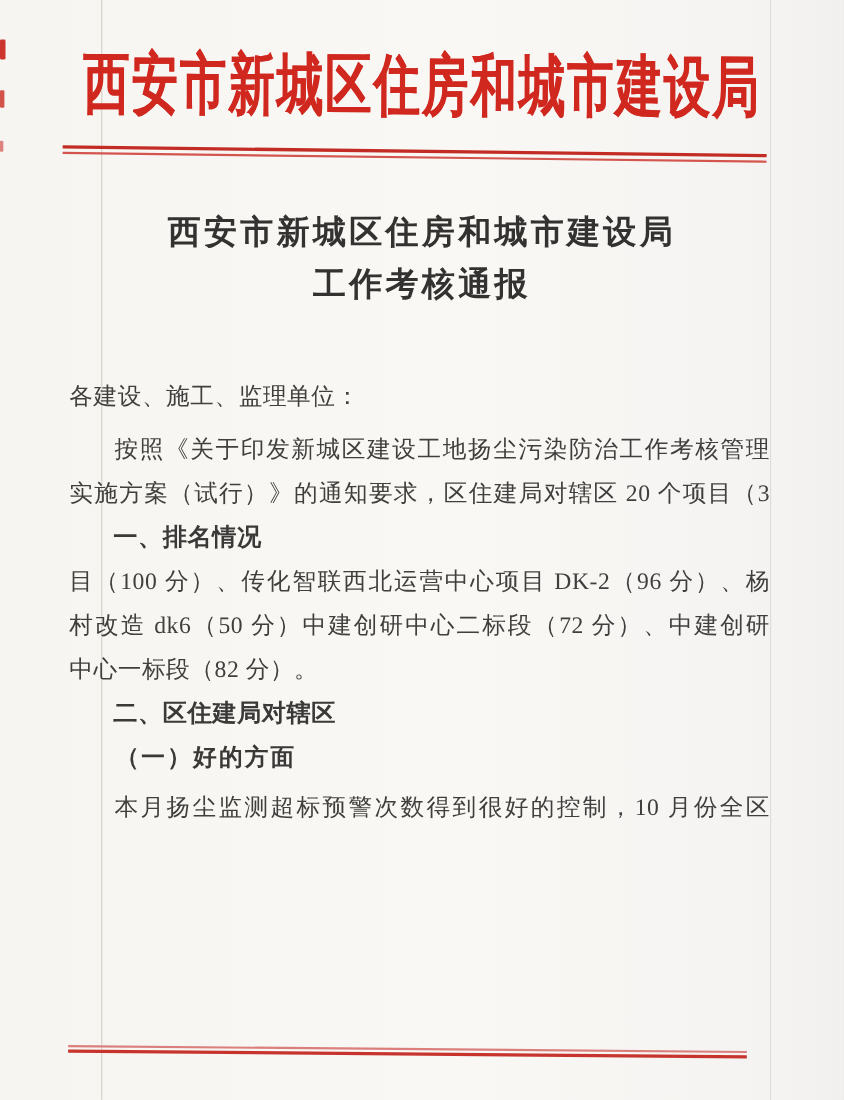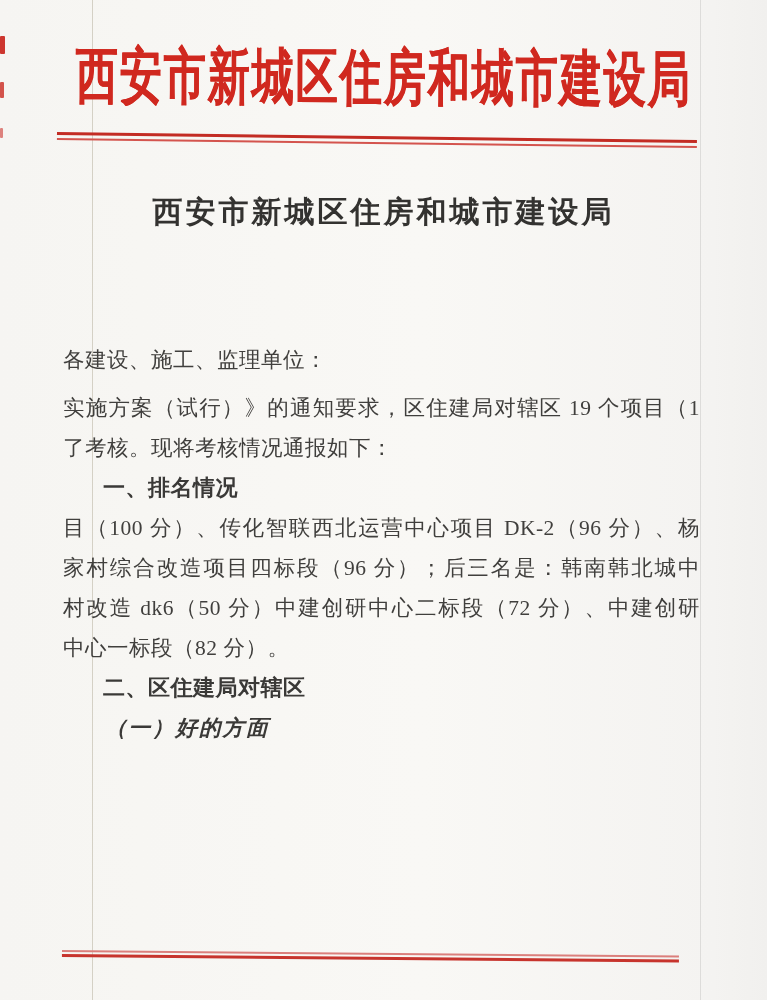--- a/index.html
+++ b/index.html
@@ -70,21 +70,20 @@
     font-family: Liberation Sans, sans-serif;
     font-weight: 700; color: #3a3937;
     padding-left: 40px;
     font-size: 22px; line-height: 40px; margin: 0;
   }
   .sub-heading {
     font-weight: 700; color: #3a3937;
     padding-left: 42px;
     font-size: 21.5px; line-height: 40px; margin: 0;
     letter-spacing: 2px;
-    font-style: italic;
   }
   .para3 { margin-top: 6px; }
 </style>
 </head>
 <body>
 
 <div class="page">
 
   <div class="fold-line left"></div>
   <div class="fold-line right"></div>
@@ -93,42 +92,45 @@
   <div class="speck s3"></div>
 
   <div class="letterhead">西安市新城区住房和城市建设局</div>
   <div class="rule rule-top">
     <div class="r1"></div>
     <div class="r2"></div>
   </div>
 
   <div class="doc-title">
     <div>西安市新城区住房和城市建设局</div>
+    <div>工作考核通报</div>
   </div>
 
   <div class="doc-body">
     <div class="line">各建设、施工、监理单位：</div>
 
     <div class="para1">
-      <div class="line j">实施方案（试行）》的通知要求，区住建局对辖区 19 个项目（1</div>
-      <div class="line">了考核。现将考核情况通报如下：</div>
+      <div class="line j indent">按照《关于印发新城区建设工地扬尘污染防治工作考核管理</div>
+      <div class="line j">实施方案（试行）》的通知要求，区住建局对辖区 20 个项目（3</div>
     </div>
 
     <h3 class="heading">一、排名情况</h3>
 
     <div>
       <div class="line j">目（100 分）、传化智联西北运营中心项目 DK-2（96 分）、杨</div>
-      <div class="line j">家村综合改造项目四标段（96 分）；后三名是：韩南韩北城中</div>
       <div class="line j">村改造 dk6（50 分）中建创研中心二标段（72 分）、中建创研</div>
       <div class="line">中心一标段（82 分）。</div>
     </div>
 
     <h3 class="heading">二、区住建局对辖区</h3>
     <h4 class="sub-heading">（一）好的方面</h4>
 
+    <div class="para3">
+      <div class="line j indent">本月扬尘监测超标预警次数得到很好的控制，10 月份全区</div>
+    </div>
   </div>
 
   <div class="rule rule-bottom">
     <div class="r1"></div>
     <div class="r2"></div>
   </div>
 
 </div>
 
 </body></html>

